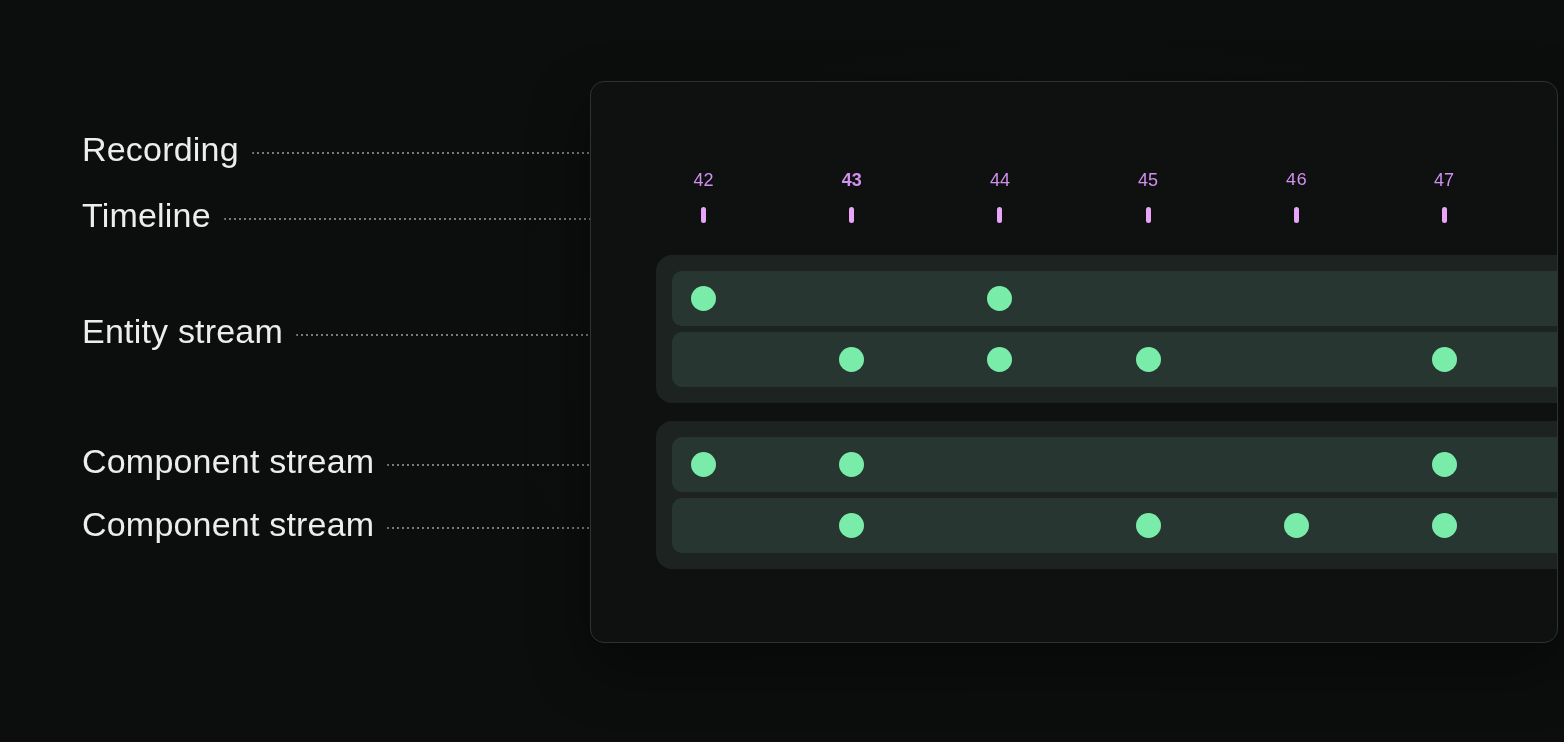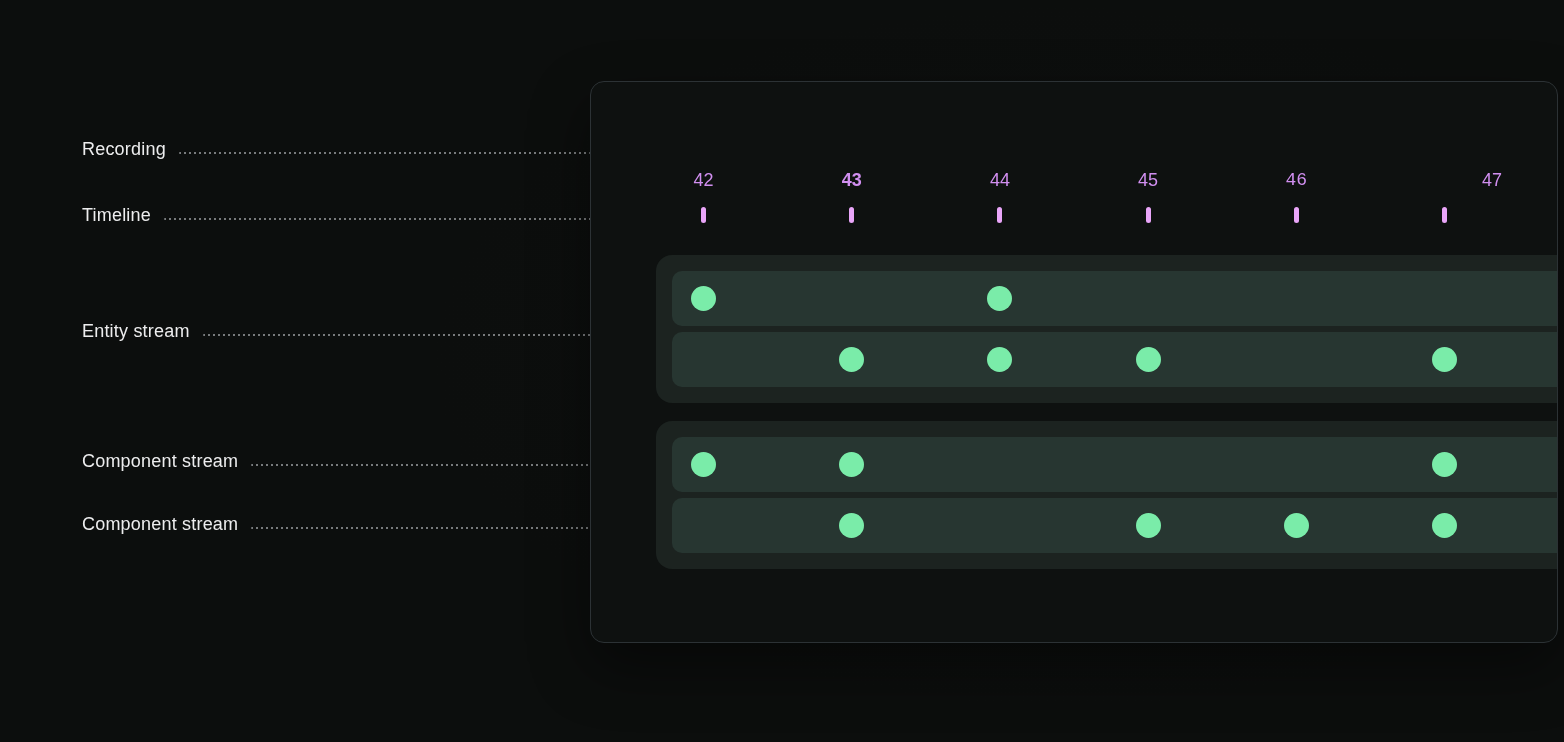--- a/index.html
+++ b/index.html
@@ -12,21 +12,21 @@
     position:relative;width:1564px;height:742px;
     background:radial-gradient(ellipse 900px 500px at 68% 48%, #0e100f 0%, #0c0e0d 70%);
   }
   
   .legend-row{
     position:absolute;left:82px;height:36px;
     display:flex;align-items:center;
   }
   .legend-label{
     color:var(--label-text,#ededee);
-    font-size:18px;line-height:36px;font-weight:400;
+    font-size:34px;line-height:36px;font-weight:400;
     letter-spacing:.2px;white-space:nowrap;
   }
   .leader{
     flex:1;height:2px;margin-left:13px;border-radius:1px;
     transform:translateY(4px);
     background:repeating-linear-gradient(to right,
       var(--leader-dot,#8b8e90) 0 2px, transparent 2px 5px);
     opacity:.85;
   }
   
@@ -98,21 +98,21 @@
         <div class="tick-num" style="left: 72.5px;">42</div>
         <div class="tick-mark" style="left: 110px;"></div>
         <div class="tick-num" style="left: 220.7px; font-weight: bold;">43</div>
         <div class="tick-mark" style="left: 258.2px;"></div>
         <div class="tick-num" style="left: 368.9px;">44</div>
         <div class="tick-mark" style="left: 406.4px;"></div>
         <div class="tick-num" style="left: 517.1px;">45</div>
         <div class="tick-mark" style="left: 554.6px;"></div>
         <div class="tick-num" style="left: 665.3px; font-family: Liberation Mono, monospace;">46</div>
         <div class="tick-mark" style="left: 702.8px;"></div>
-        <div class="tick-num" style="left: 831px; text-align: right;">47</div>
+        <div class="tick-num" style="left: 813px;">47</div>
         <div class="tick-mark" style="left: 851px;"></div>
       </div>
     <div class="group" id="group-0" style="top:173px">
         <div class="bar" style="top: 16px;">
           <div class="dot" style="left: 19px;"></div>
           <div class="dot" style="left: 315.4px;"></div>
         </div>
         <div class="bar" style="top: 77px;">
           <div class="dot" style="left: 167.2px;"></div>
           <div class="dot" style="left: 315.4px;"></div>

